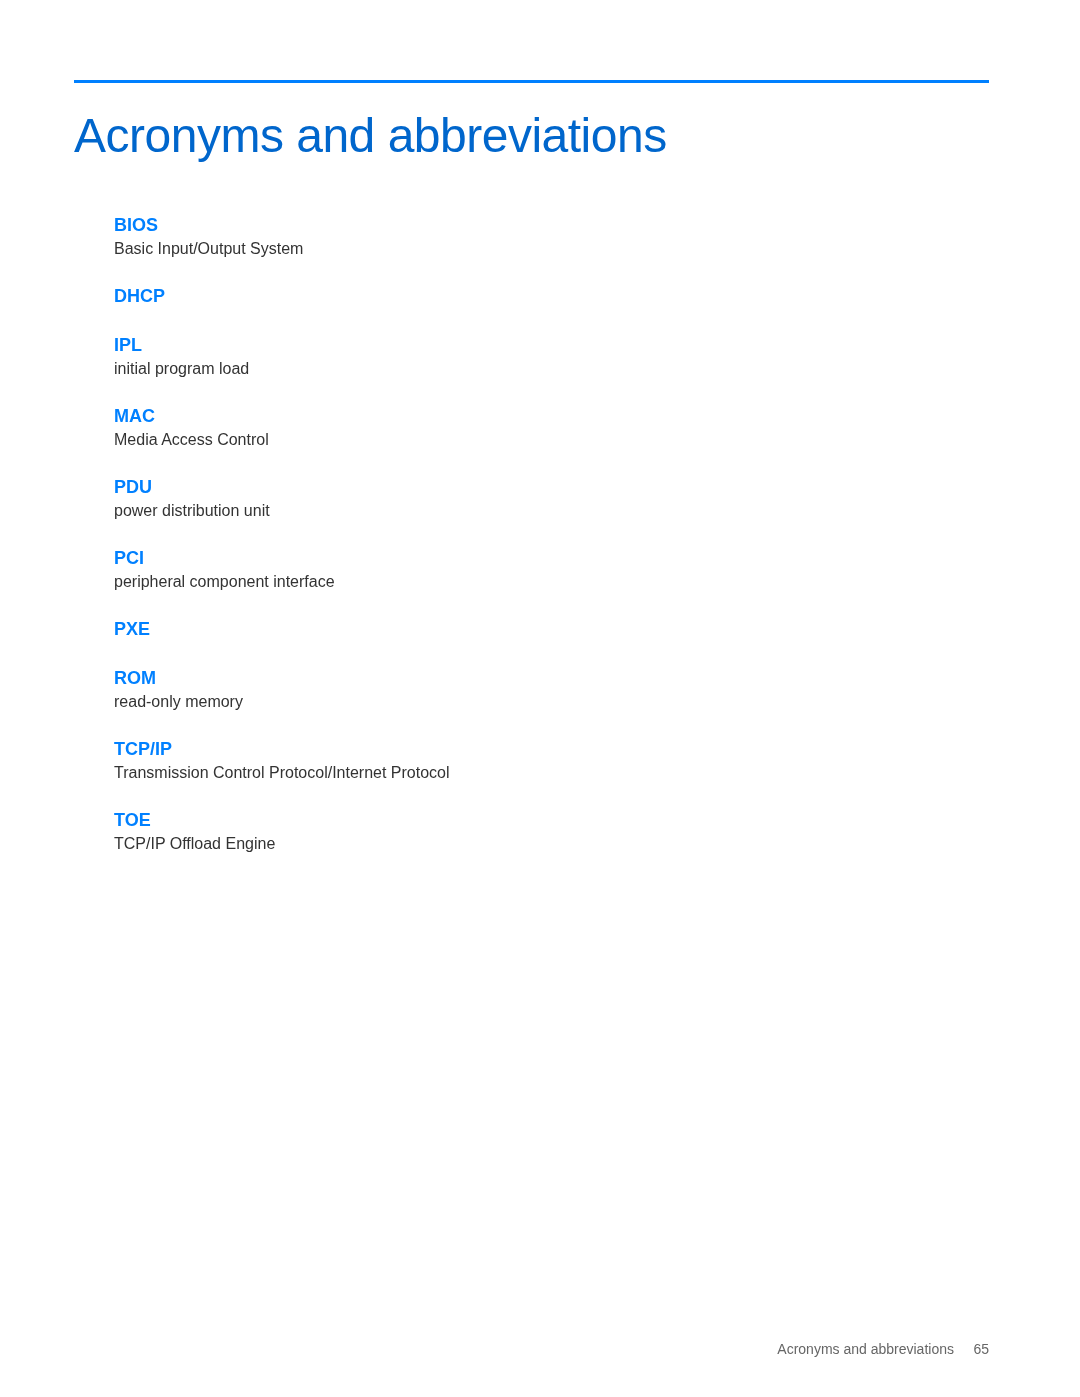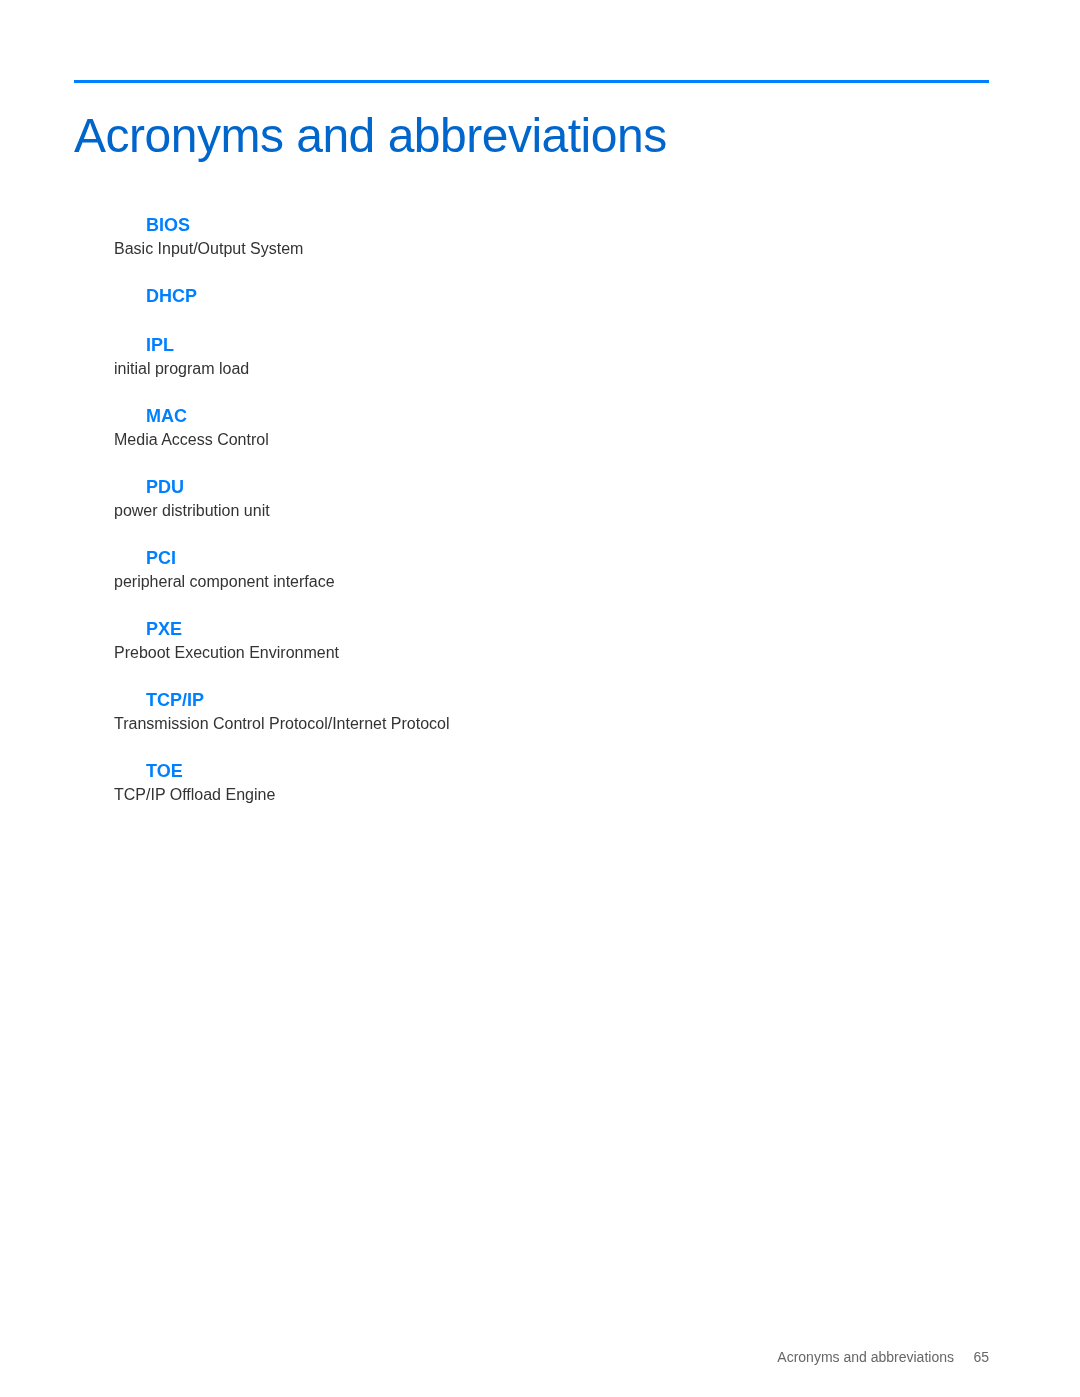--- a/index.html
+++ b/index.html
@@ -42,32 +42,31 @@
 
     .acronym-entry {
       margin-bottom: 28px;
     }
 
     .acronym-term {
       font-size: 18px;
       font-weight: 600;
       color: #0080ff;
       margin-bottom: 4px;
-      margin-left: 32px;
     }
 
     .acronym-definition {
       font-size: 16px;
       color: #333333;
       font-weight: 400;
     }
 
     .footer {
       position: absolute;
-      bottom: 32px;
+      bottom: 40px;
       right: 91px;
       font-size: 14px;
       color: #666666;
     }
   </style>
 </head>
 <body>
 
 <div class="page">
   <div class="top-border"></div>
@@ -94,21 +93,24 @@
       <div class="acronym-entry">
         <div class="acronym-term">PDU</div>
         <div class="acronym-definition">power distribution unit</div>
       </div>
       <div class="acronym-entry">
         <div class="acronym-term">PCI</div>
         <div class="acronym-definition">peripheral component interface</div>
       </div>
       <div class="acronym-entry">
         <div class="acronym-term">PXE</div>
-        <div class="acronym-definition">Preboot Execution Environment</div>
+      </div>
+      <div class="acronym-entry">
+        <div class="acronym-term">ROM</div>
+        <div class="acronym-definition">read-only memory</div>
       </div>
       <div class="acronym-entry">
         <div class="acronym-term">TCP/IP</div>
         <div class="acronym-definition">Transmission Control Protocol/Internet Protocol</div>
       </div>
       <div class="acronym-entry">
         <div class="acronym-term">TOE</div>
         <div class="acronym-definition">TCP/IP Offload Engine</div>
       </div>
     </div>

